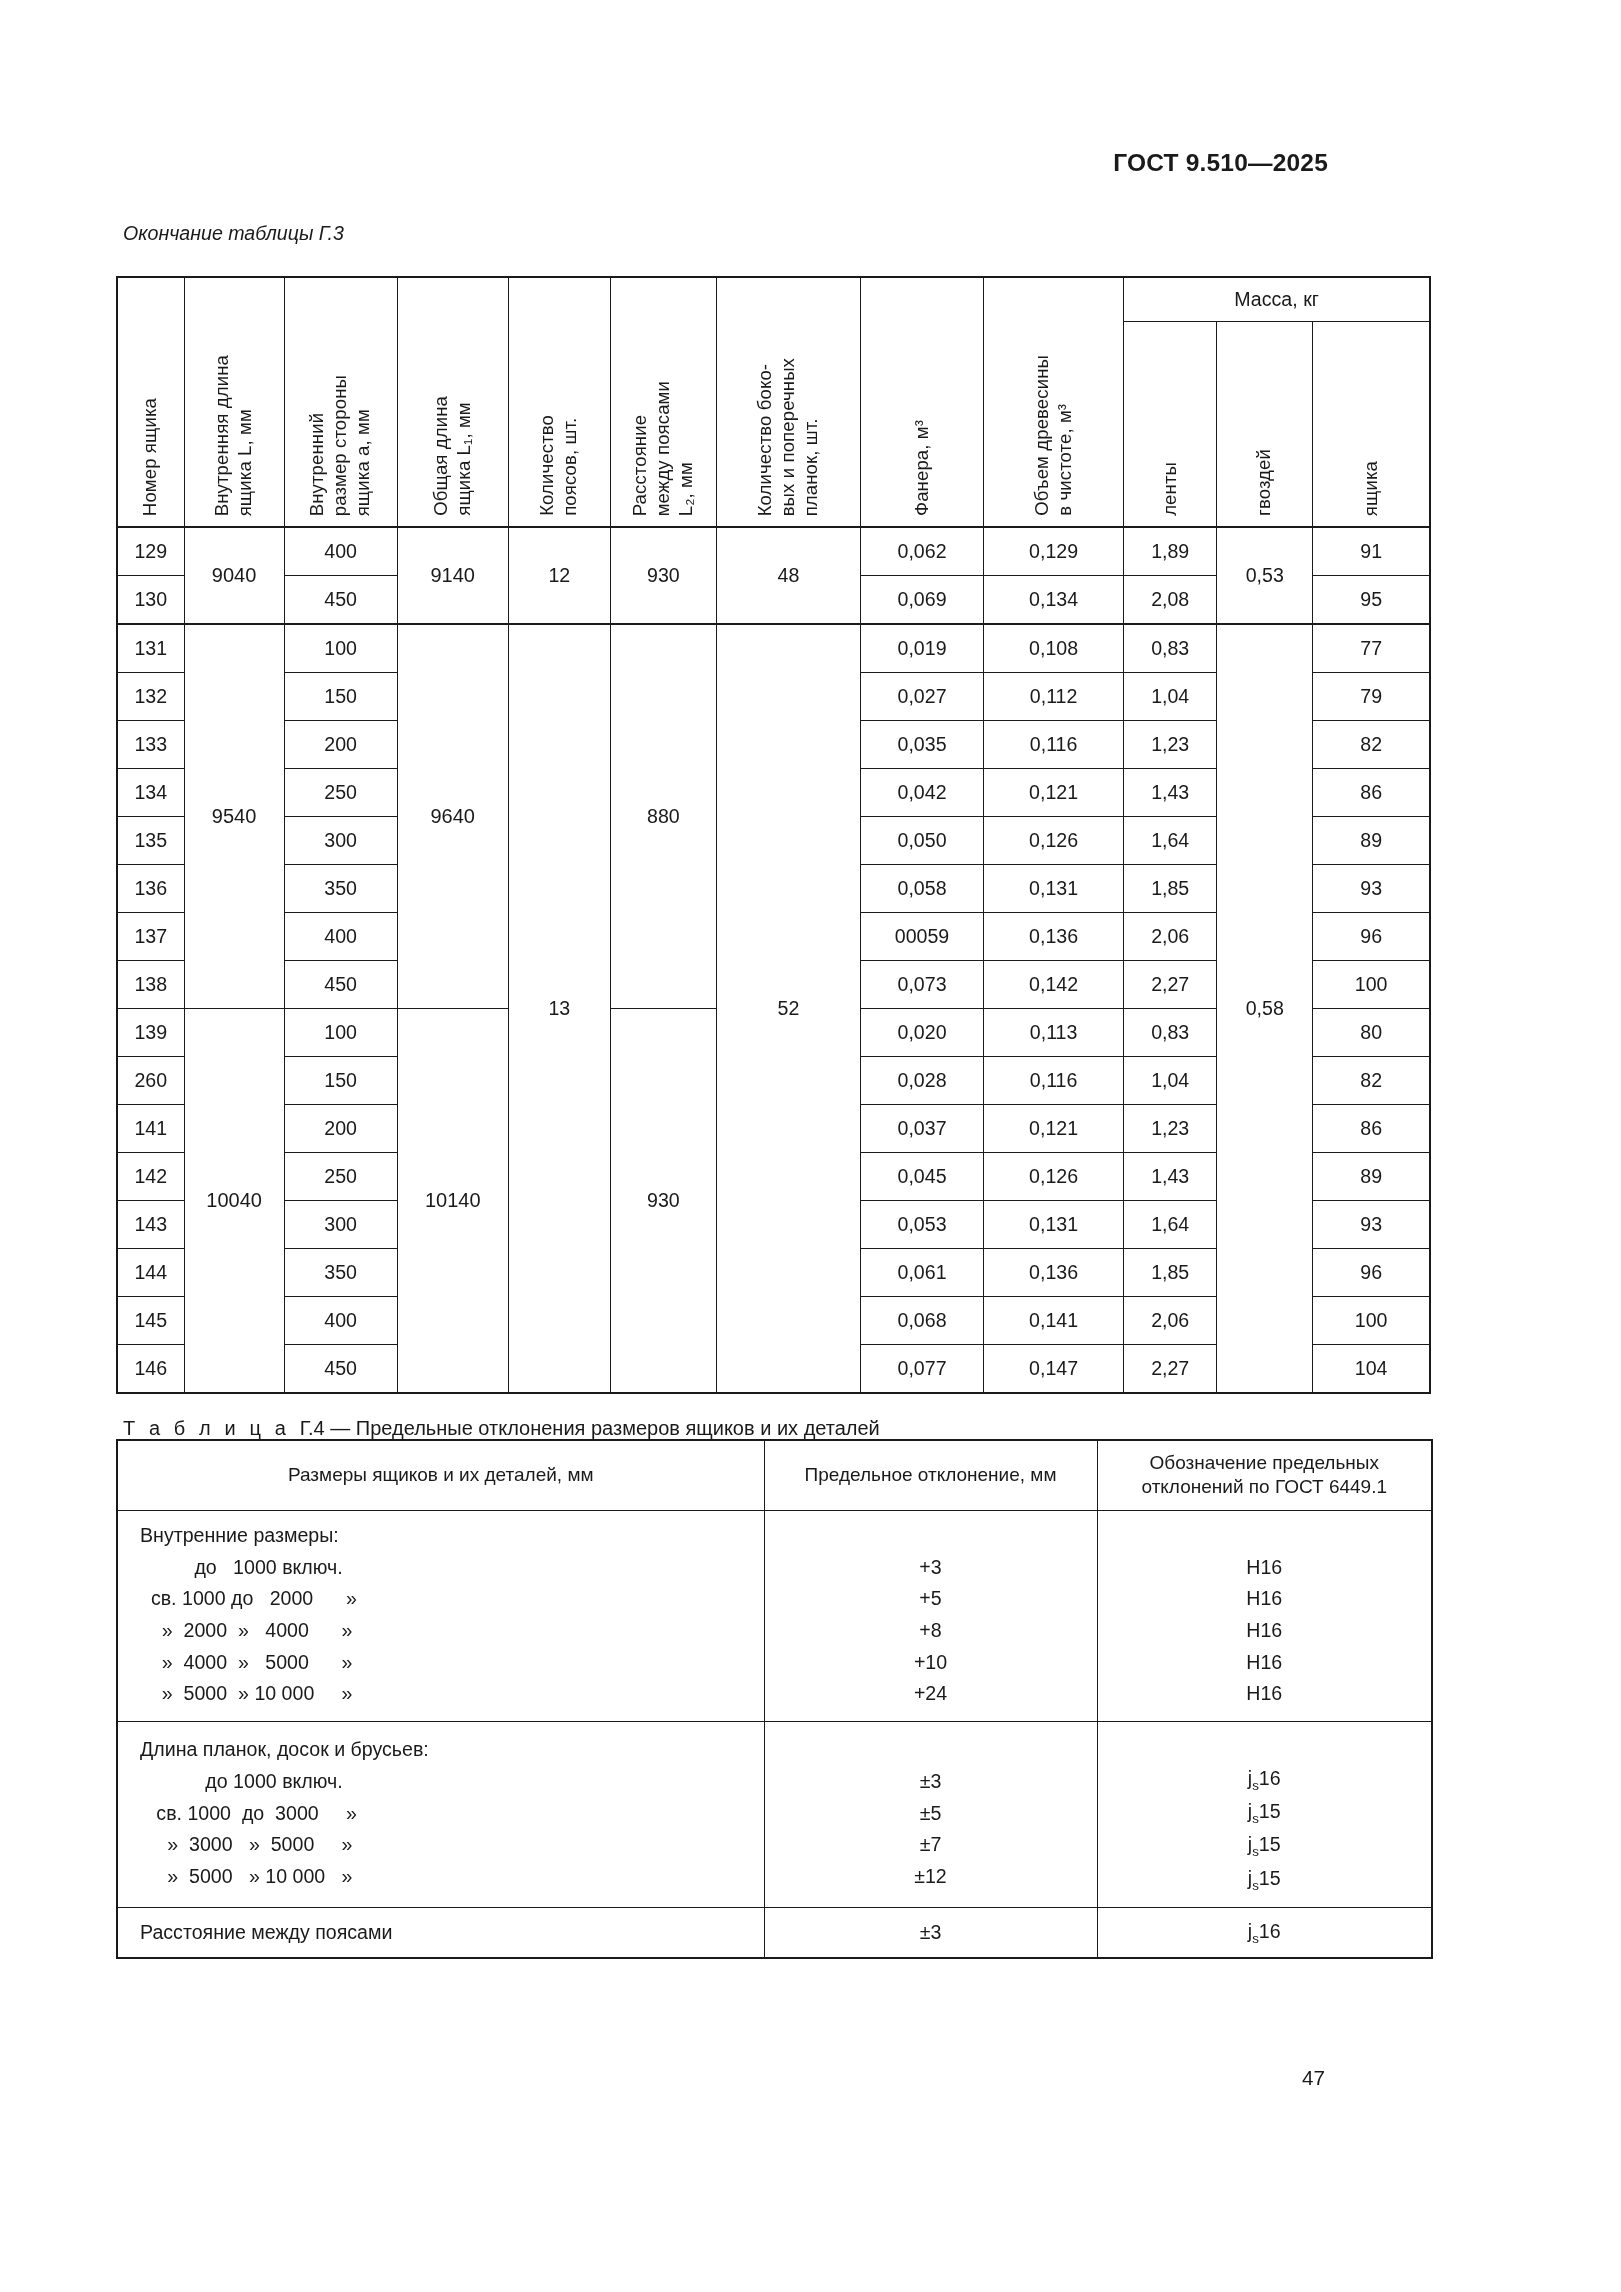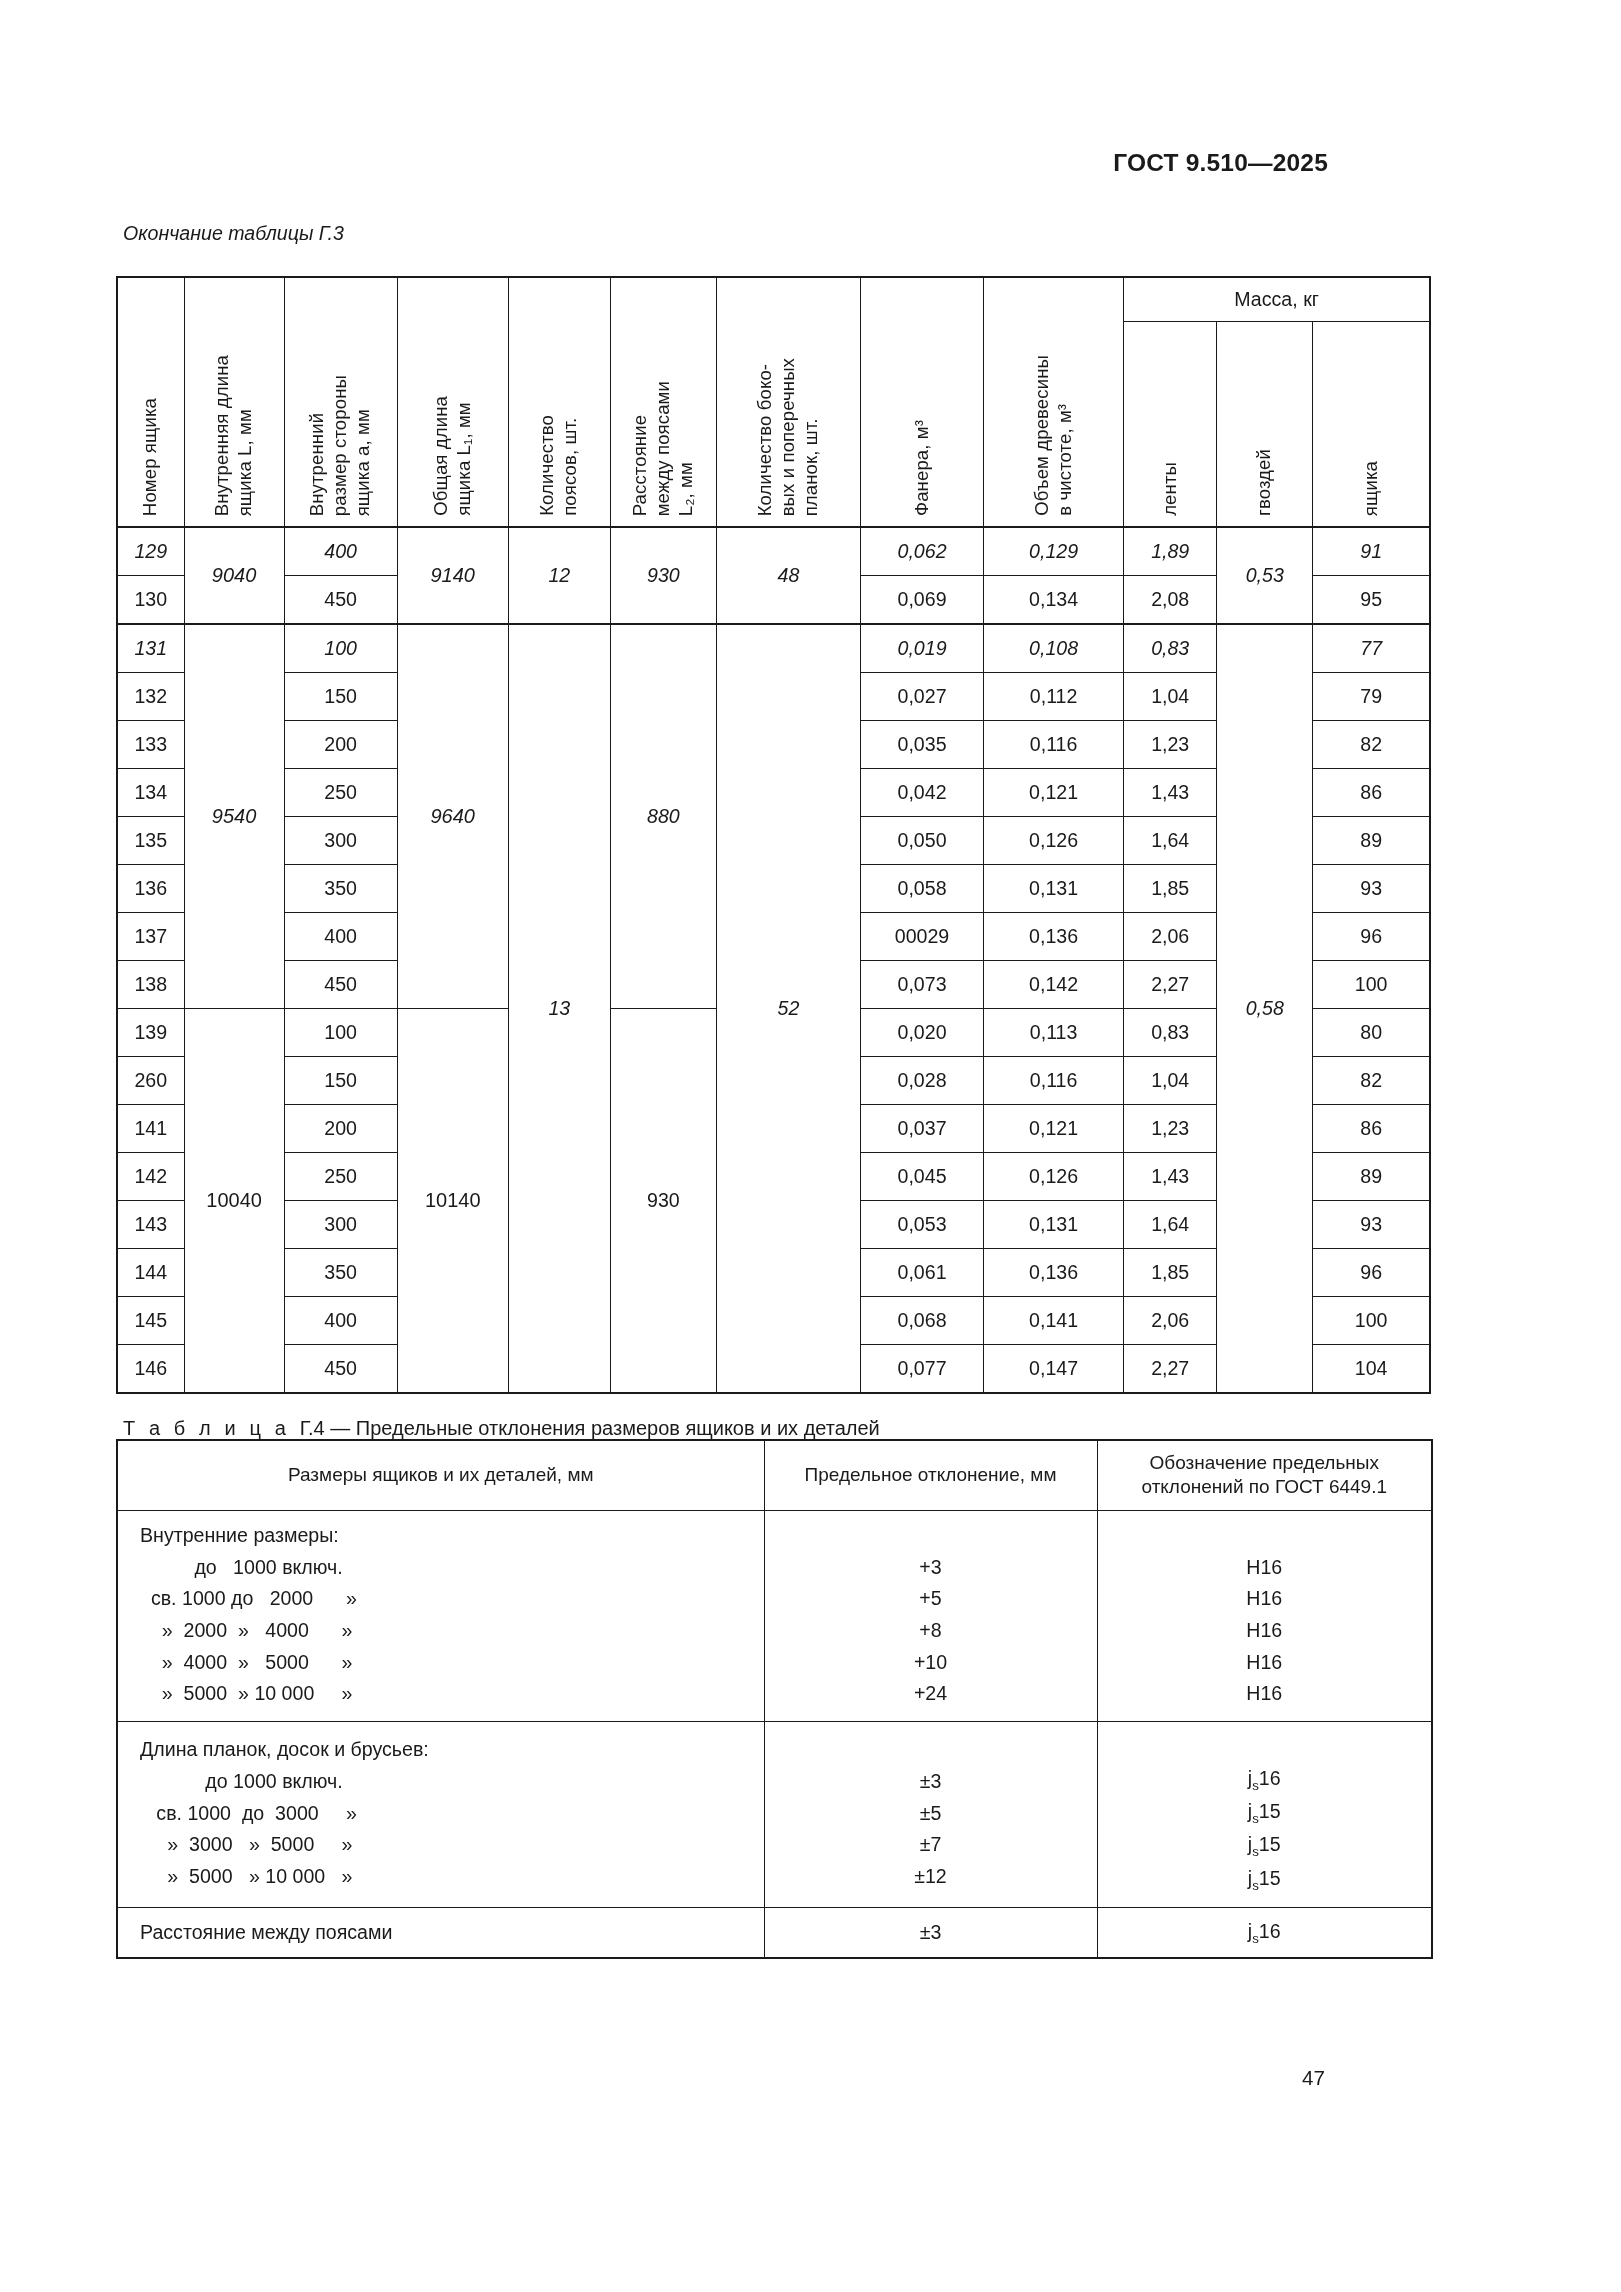--- a/index.html
+++ b/index.html
@@ -70,21 +70,21 @@
   .vwrap-sub{
     position:absolute; left:0; right:0; bottom:9.8px;
     display:flex; justify-content:center; align-items:flex-end;
     height:186px;
   }
 
   .t1 td.num{ height:47px; }
   .t1 td.big{ font-size:20px; }
 
   
-  .sep-top > td{ border-top:2px solid #1a1a1a;font-style:italic; }
+  .sep-top > td{ border-top:2px solid #1a1a1a; }
 
   
   .t2 .hd{ font-size:19px; padding:9.8px 3.9px; line-height:1.3; }
   .t2 td.left{ text-align:left; padding-left:22px; }
   .t2 .blk{ padding:8.8px 0 10.8px 0; }
   .t2 .blk .ln{ line-height:1.62; font-size:19.6px; white-space:pre; }
   .t2 .vals{ line-height:1.62; font-size:19.6px; }
   .t2 .vals .ln{ line-height:1.62; }
   .t2 .rowtxt{ font-size:19.6px; height:49px; }
   sub{ font-size:0.68em; }
@@ -272,21 +272,21 @@
         <td class="num">136</td>
         <td class="num">350</td>
         <td class="num">0,058</td>
         <td class="num">0,131</td>
         <td class="num">1,85</td>
         <td class="num">93</td>
       </tr>
       <tr>
         <td class="num">137</td>
         <td class="num">400</td>
-        <td class="num">00029</td>
+        <td class="num">00059</td>
         <td class="num">0,136</td>
         <td class="num">2,06</td>
         <td class="num">96</td>
       </tr>
       <tr>
         <td class="num">138</td>
         <td class="num">450</td>
         <td class="num">0,073</td>
         <td class="num">0,142</td>
         <td class="num">2,27</td>

